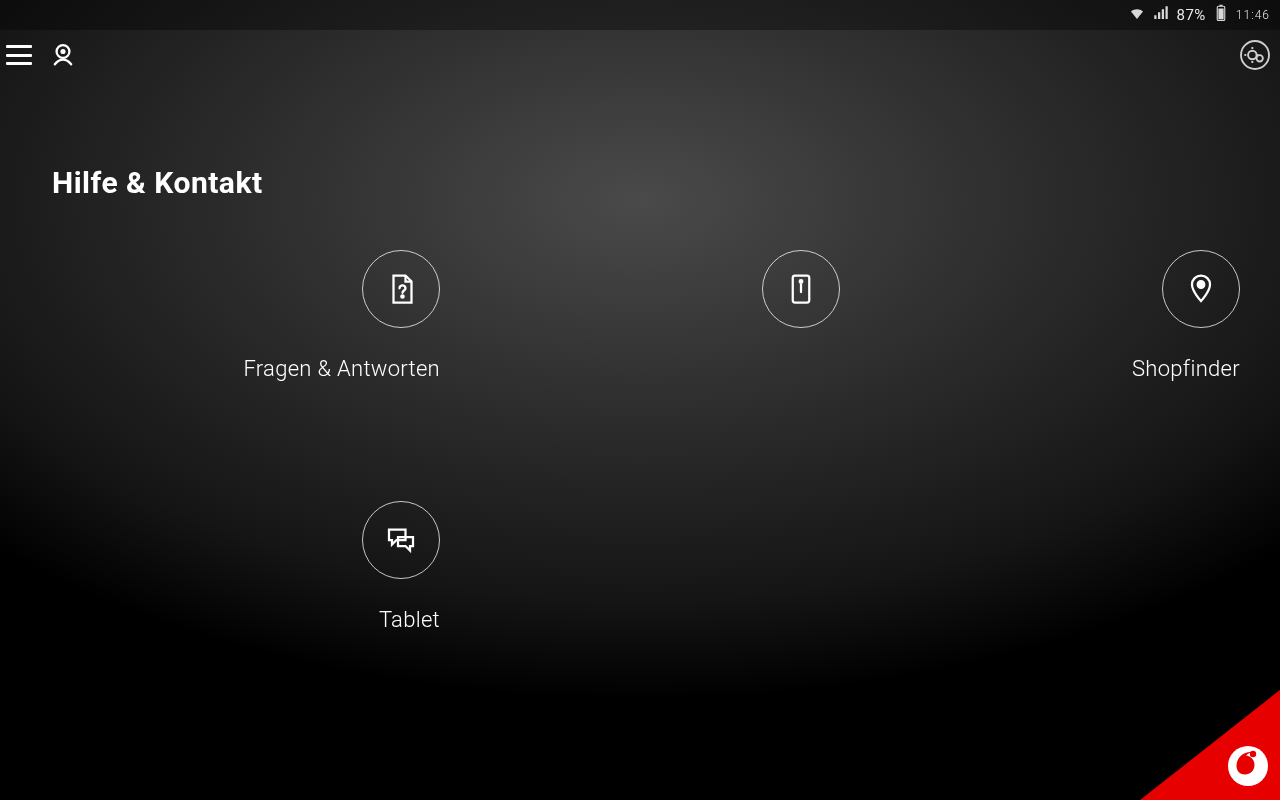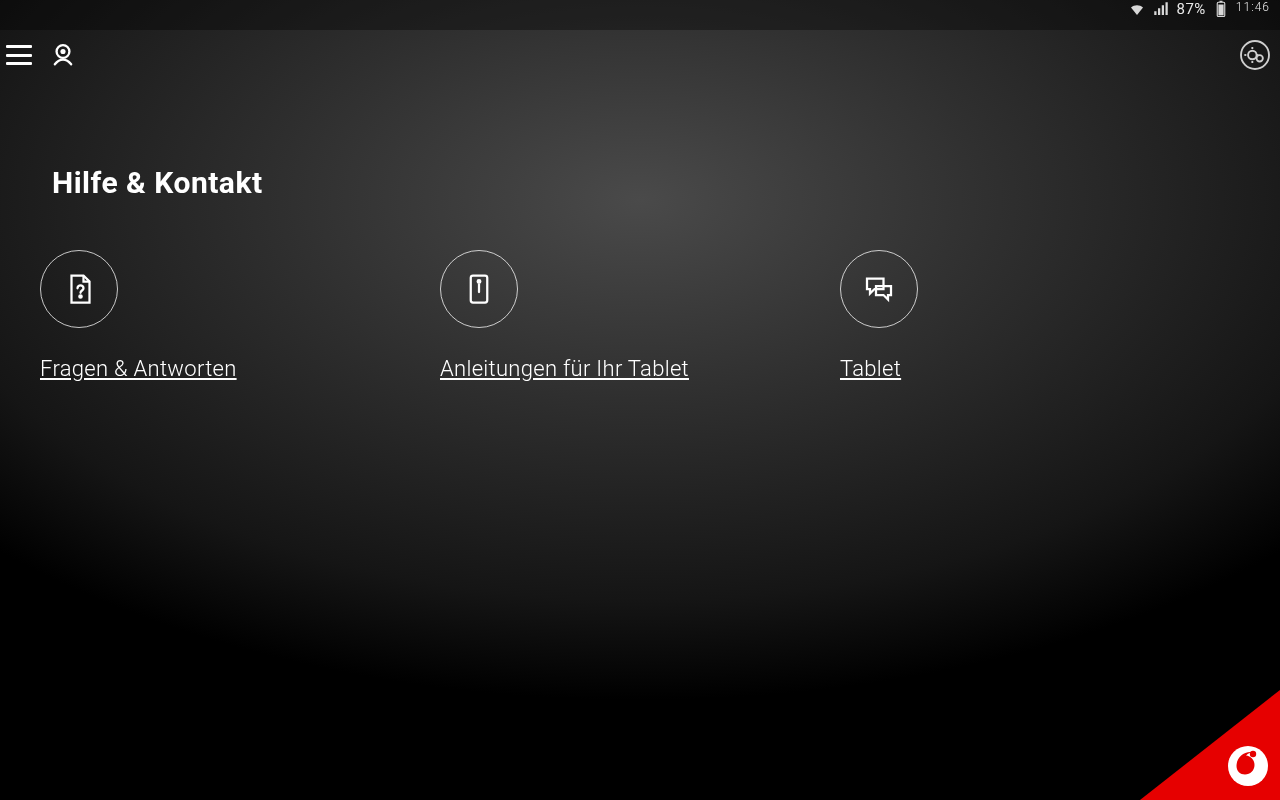--- a/index.html
+++ b/index.html
@@ -10,20 +10,21 @@
     position: relative;
   }
 
   
   .status-bar {
     position: absolute;
     top: 0; left: 0; right: 0;
     height: 30px;
     display: flex;
     justify-content: flex-end;
+    align-items: center;
     gap: 6px;
     padding-right: 10px;
     font-size: 16px;
     color: #e8e8e8;
     background: rgba(0,0,0,0.35);
   }
   .status-bar .pct { font-size: 15px; letter-spacing: 0.5px; }
   .status-bar .clock { font-size: 12px; font-weight: 300; letter-spacing: 1px; }
 
   
@@ -70,24 +71,23 @@
     position: absolute;
     top: 250px; left: 0; right: 0;
     display: grid;
     grid-template-columns: 1fr 1fr 1fr;
     row-gap: 120px;
     padding: 0 40px;
   }
   .tile {
     display: flex;
     flex-direction: column;
-    align-items: flex-start;
+    align-items: flex-end;
     gap: 28px;
     cursor: pointer;
-    text-decoration: underline;
   }
   .circle {
     width: 78px; height: 78px;
     border: 1.5px solid rgba(255,255,255,0.75);
     border-radius: 50%;
     display: flex;
     align-items: center;
     justify-content: center;
   }
   .circle svg { width: 36px; height: 36px; stroke: #fff; fill: none; stroke-width: 1.5; }
@@ -188,23 +188,31 @@
   </div>
 
   <div class="tile">
     <div class="circle">
       <svg viewBox="0 0 24 24">
         <rect x="6.5" y="3" width="11" height="18" rx="1.5" fill="none" stroke="#fff"></rect>
         <line x1="12" y1="9" x2="12" y2="14" stroke="#fff" stroke-linecap="round"></line>
         <circle cx="12" cy="7" r="0.9" fill="#fff"></circle>
       </svg>
     </div>
-    <span class="tile-label">Anleitungen für Ihr Tablet</span>
-  </div>
-
+  </div>
+
+  <div class="tile">
+    <div class="circle">
+      <svg viewBox="0 0 24 24">
+        <path d="M12 3c-3.3 0-6 2.7-6 6 0 4.5 6 11 6 11s6-6.5 6-11c0-3.3-2.7-6-6-6z" fill="none" stroke="#fff"></path>
+        <circle cx="12" cy="9" r="2.2" fill="#fff"></circle>
+      </svg>
+    </div>
+    <span class="tile-label">Shopfinder</span>
+  </div>
 
   <div class="tile">
     <div class="circle">
       <svg viewBox="0 0 24 24">
         <path d="M4 5h11v7H9l-3 3v-3H4z" fill="none" stroke="#fff"></path>
         <path d="M10 10h10v6h-2v3l-3-3h-5z" fill="none" stroke="#fff"></path>
       </svg>
     </div>
     <span class="tile-label">Tablet</span>
   </div>

